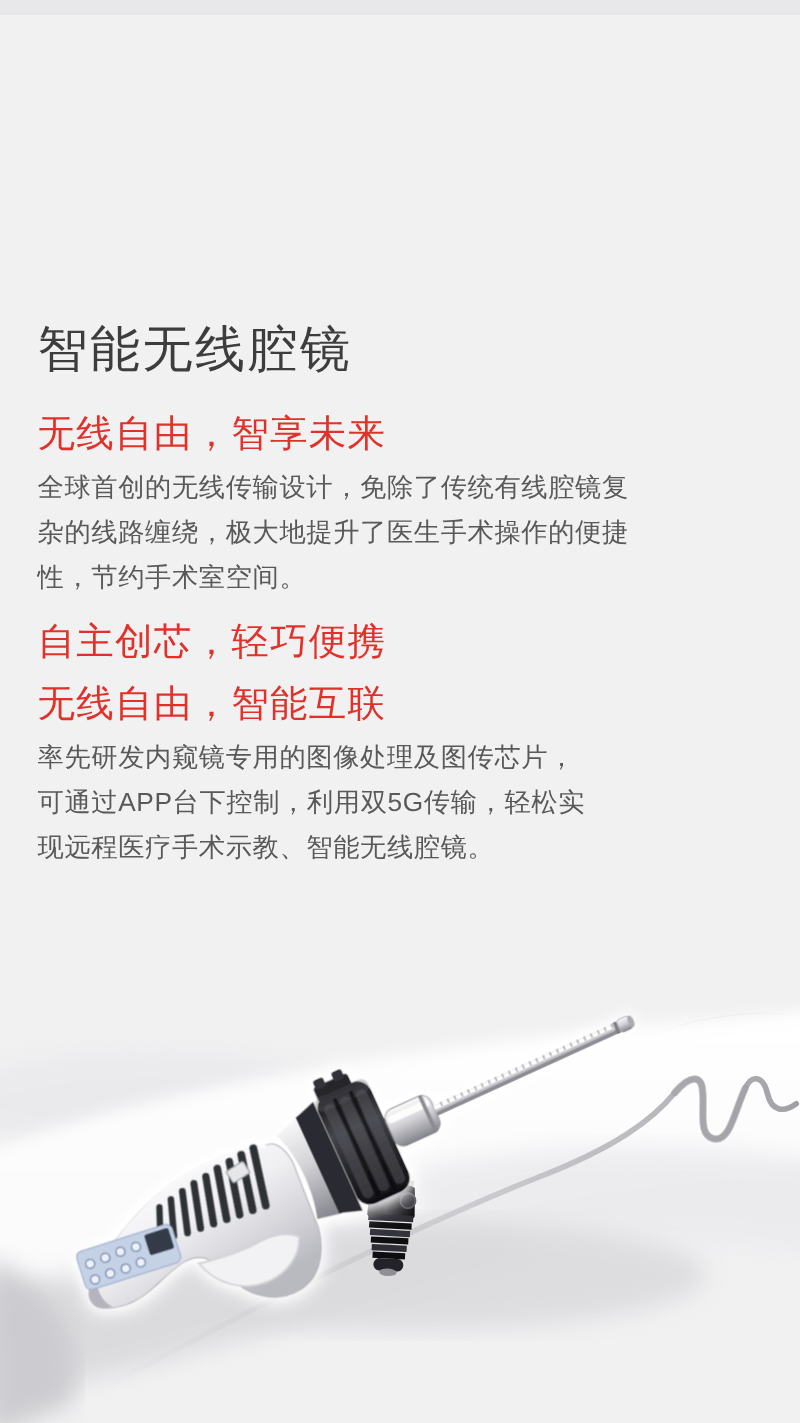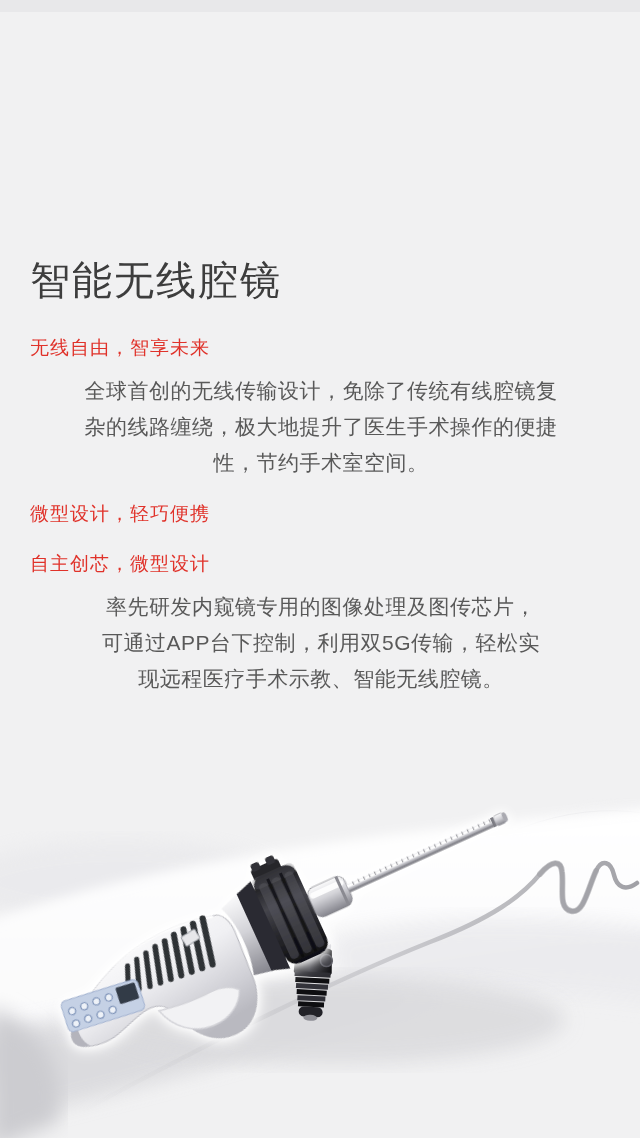--- a/index.html
+++ b/index.html
@@ -26,36 +26,35 @@
   }
   .page-title{
     margin-top:243px;
     font-size:40px;
     line-height:50px;
     font-weight:500;
     letter-spacing:2px;
     color:var(--title-gray);
   }
   .feature h2{
-    font-size:19px;
+    font-size:30px;
     line-height:34px;
     font-weight:500;
     letter-spacing:1px;
     color:var(--accent-red);
   }
   .feature-1 h2{margin-top:26px;}
   .feature-2 h2,.feature-3 h2{margin-top:16px;}
   .feature p{
     margin-top:8px;
     font-size:21px;
     line-height:36px;
     letter-spacing:.5px;
     color:var(--body-gray);
     white-space:pre-line;
-    text-align:center;
   }
   .product-figure{
     position:absolute;
     left:0;top:770px;
     width:640px;height:368px;
     z-index:1;
   }
   .product-figure svg{display:block;width:100%;height:100%;}
 </style>
 </head>
@@ -67,25 +66,25 @@
     <h1 class="page-title">智能无线腔镜</h1>
 
     <section class="feature feature-1">
       <h2>无线自由，智享未来</h2>
       <p>全球首创的无线传输设计，免除了传统有线腔镜复
 杂的线路缠绕，极大地提升了医生手术操作的便捷
 性，节约手术室空间。</p>
     </section>
 
     <section class="feature feature-2">
-      <h2>微型设计，轻巧便携</h2>
+      <h2>自主创芯，轻巧便携</h2>
     </section>
 
     <section class="feature feature-3">
-      <h2>自主创芯，微型设计</h2>
+      <h2>无线自由，智能互联</h2>
       <p>率先研发内窥镜专用的图像处理及图传芯片，
 可通过APP台下控制，利用双5G传输，轻松实
 现远程医疗手术示教、智能无线腔镜。</p>
     </section>
   </main>
 
   <figure class="product-figure">
     <svg viewBox="0 0 640 368" xmlns="http://www.w3.org/2000/svg">
       <defs>
         <linearGradient id="gRibbon" x1="0" y1="0" x2="0" y2="1">

